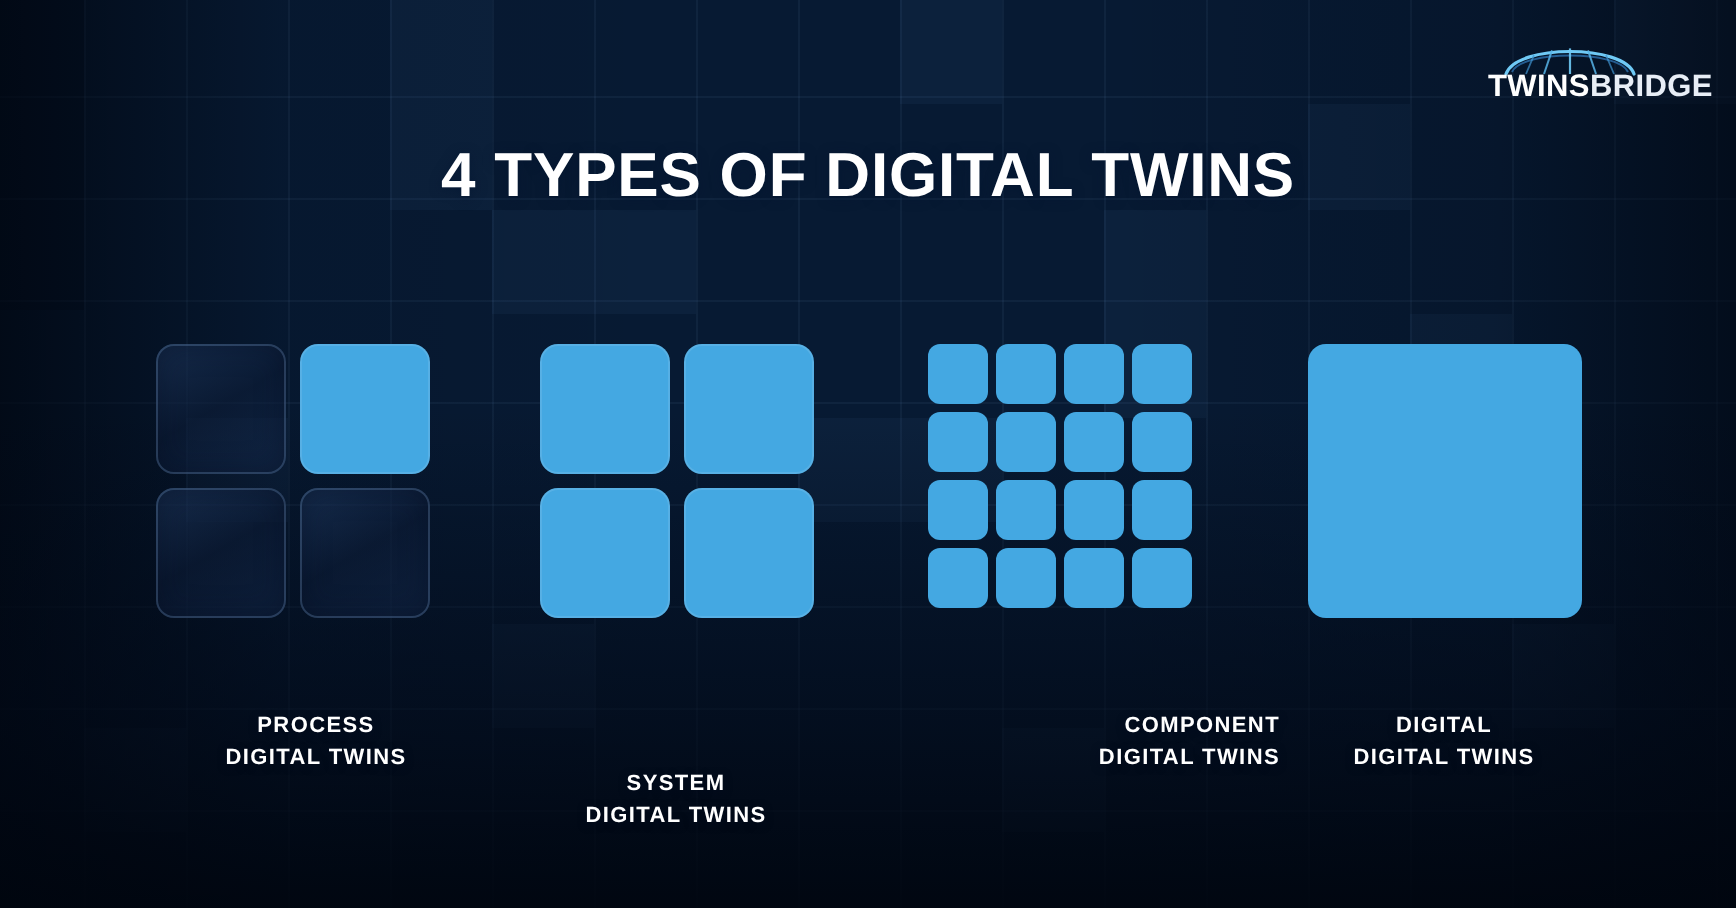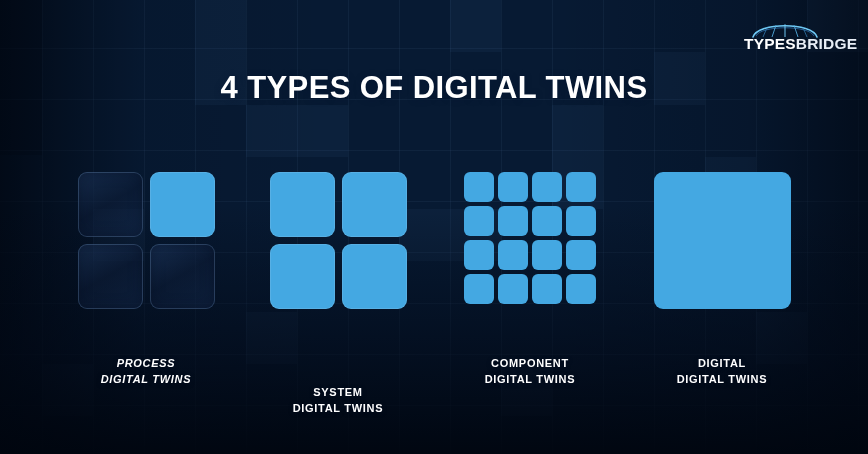--- a/index.html
+++ b/index.html
@@ -178,23 +178,23 @@
     top: 0;
     width: 220px;
     text-align: center;
     color: #ffffff;
     font-size: 11px;
     font-weight: bold;
     letter-spacing: 0.7px;
     line-height: 16px;
     text-shadow: 0 1px 4px rgba(0,10,30,0.7);
   }
-  .l1 { left: 36px; font-style: italic; }
+  .l1 { left: 48px; }
   .l2 { left: 228px; margin-top: 29px; }
-  .l3 { left: 420px; }
+  .l3 { left: 420px; text-align: right; }
   .l4 { left: 612px; }
   .label .ln { display: block; white-space: nowrap; }
 </style>
 </head>
 <body>
 
 <div id="slide">
 
   <div class="bg-base"></div>
   <div class="bg-cells">
@@ -219,21 +219,21 @@
   <div class="logo">
     <svg class="logo-arc" viewBox="0 0 66 20">
       <path d="M1 19 C 6 4, 60 4, 65 19" fill="none" stroke="#6fc9f5" stroke-width="1.6" stroke-linecap="round"></path>
       <path d="M4 18 C 9 7, 57 7, 62 18" fill="none" stroke="#2f74b4" stroke-width="1" opacity="0.75"></path>
       <line x1="24" y1="7.2" x2="20" y2="19" stroke="#57b4e8" stroke-width="1" opacity="0.85"></line>
       <line x1="33" y1="6.2" x2="33" y2="19" stroke="#6fc9f5" stroke-width="1.1" opacity="0.9"></line>
       <line x1="42" y1="7.2" x2="46" y2="19" stroke="#57b4e8" stroke-width="1" opacity="0.85"></line>
       <line x1="15" y1="9.6" x2="11" y2="19" stroke="#3f93cf" stroke-width="0.9" opacity="0.7"></line>
       <line x1="51" y1="9.6" x2="55" y2="19" stroke="#3f93cf" stroke-width="0.9" opacity="0.7"></line>
     </svg>
-    <div class="logo-text"><span class="logo-colo">TYPES</span><span class="logo-bridge">BRIDGE</span></div>
+    <div class="logo-text"><span class="logo-colo">TWINS</span><span class="logo-bridge">BRIDGE</span></div>
   </div>
 
   <div class="title">4 TYPES OF DIGITAL TWINS</div>
 
   <div class="row">
 
     <div class="group g1">
       <div class="quad">
         <div class="sq off"></div>
         <div class="sq on"></div>

